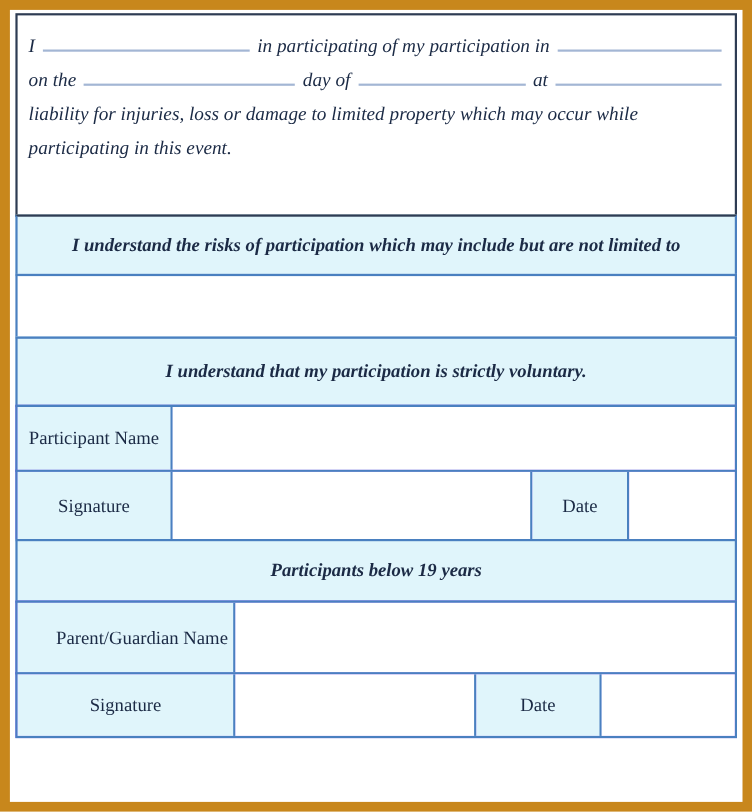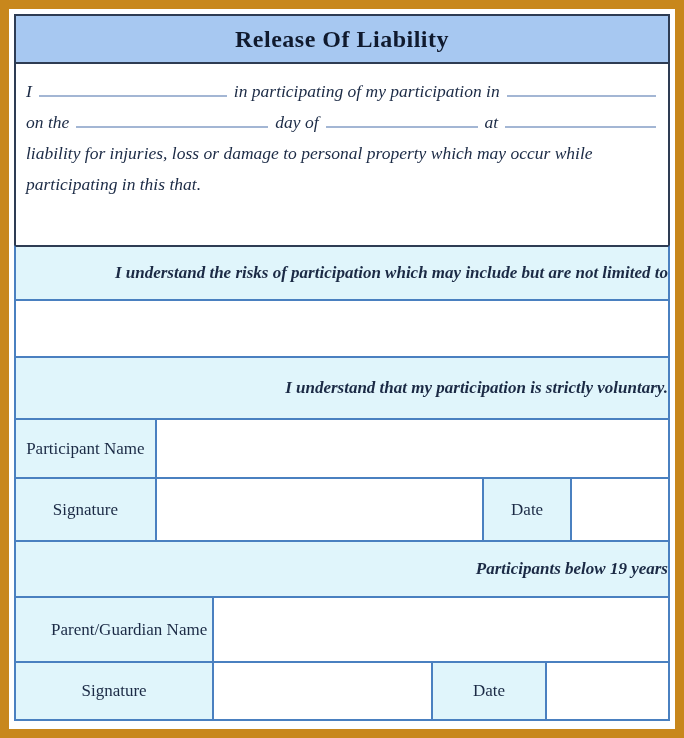--- a/index.html
+++ b/index.html
@@ -65,21 +65,21 @@
   .b190 { width: 188px; }
   .b195 { width: 192px; }
   .b158 { width: 152px; }
   .b215 { width: 212px; }
 
   
   .band {
     margin-top: -2px;
     background: var(--band-cyan);
     border: 2px solid var(--cell-border);
-    display: flex; align-items: center; justify-content: flex-end;
+    display: flex; align-items: center; justify-content: center;
     font-style: italic; font-weight: bold;
     font-size: 17px; color: var(--text-navy);
     text-align: center;
   }
   .band.risks    { height: 56px; border-top-color: var(--navy-border); }
   .band.voluntary{ height: 64px; }
   .band.minors   { height: 58px; }
 
   .whitebox {
     margin-top: -2px;
@@ -125,44 +125,41 @@
   .r-signature2 .c2 { flex: 0 0 33.5%; }
   .r-signature2 .c3 { flex: 0 0 17.6%; }
   .r-signature2 .c4 { flex: 1 1 auto; }
 </style>
 </head>
 <body>
 
 <div class="frame">
   <div class="form">
 
-    <div class="titlebar">
-      <h1>Release Of Liability</h1>
-    </div>
 
     <div class="paragraph">
       <div class="pline">
         <span>I</span>
         <span class="blank b190"></span>
         <span>in participating of my participation in</span>
         <span class="blank grow"></span>
       </div>
       <div class="pline">
         <span>on the</span>
         <span class="blank b195"></span>
         <span>day of</span>
         <span class="blank b158"></span>
         <span>at</span>
         <span class="blank grow"></span>
       </div>
       <div class="pline">
-        <span>liability for injuries, loss or damage to personal property which may occur while</span>
-      </div>
-      <div class="pline">
-        <span>participating in this that.</span>
+        <span>liability for injuries, loss or damage to limited property which may occur while</span>
+      </div>
+      <div class="pline">
+        <span>participating in this event.</span>
       </div>
     </div>
 
     <div class="band risks">
       <span>I understand the risks of participation which may include but are not limited to</span>
     </div>
 
     <div class="whitebox"></div>
 
     <div class="band voluntary">

